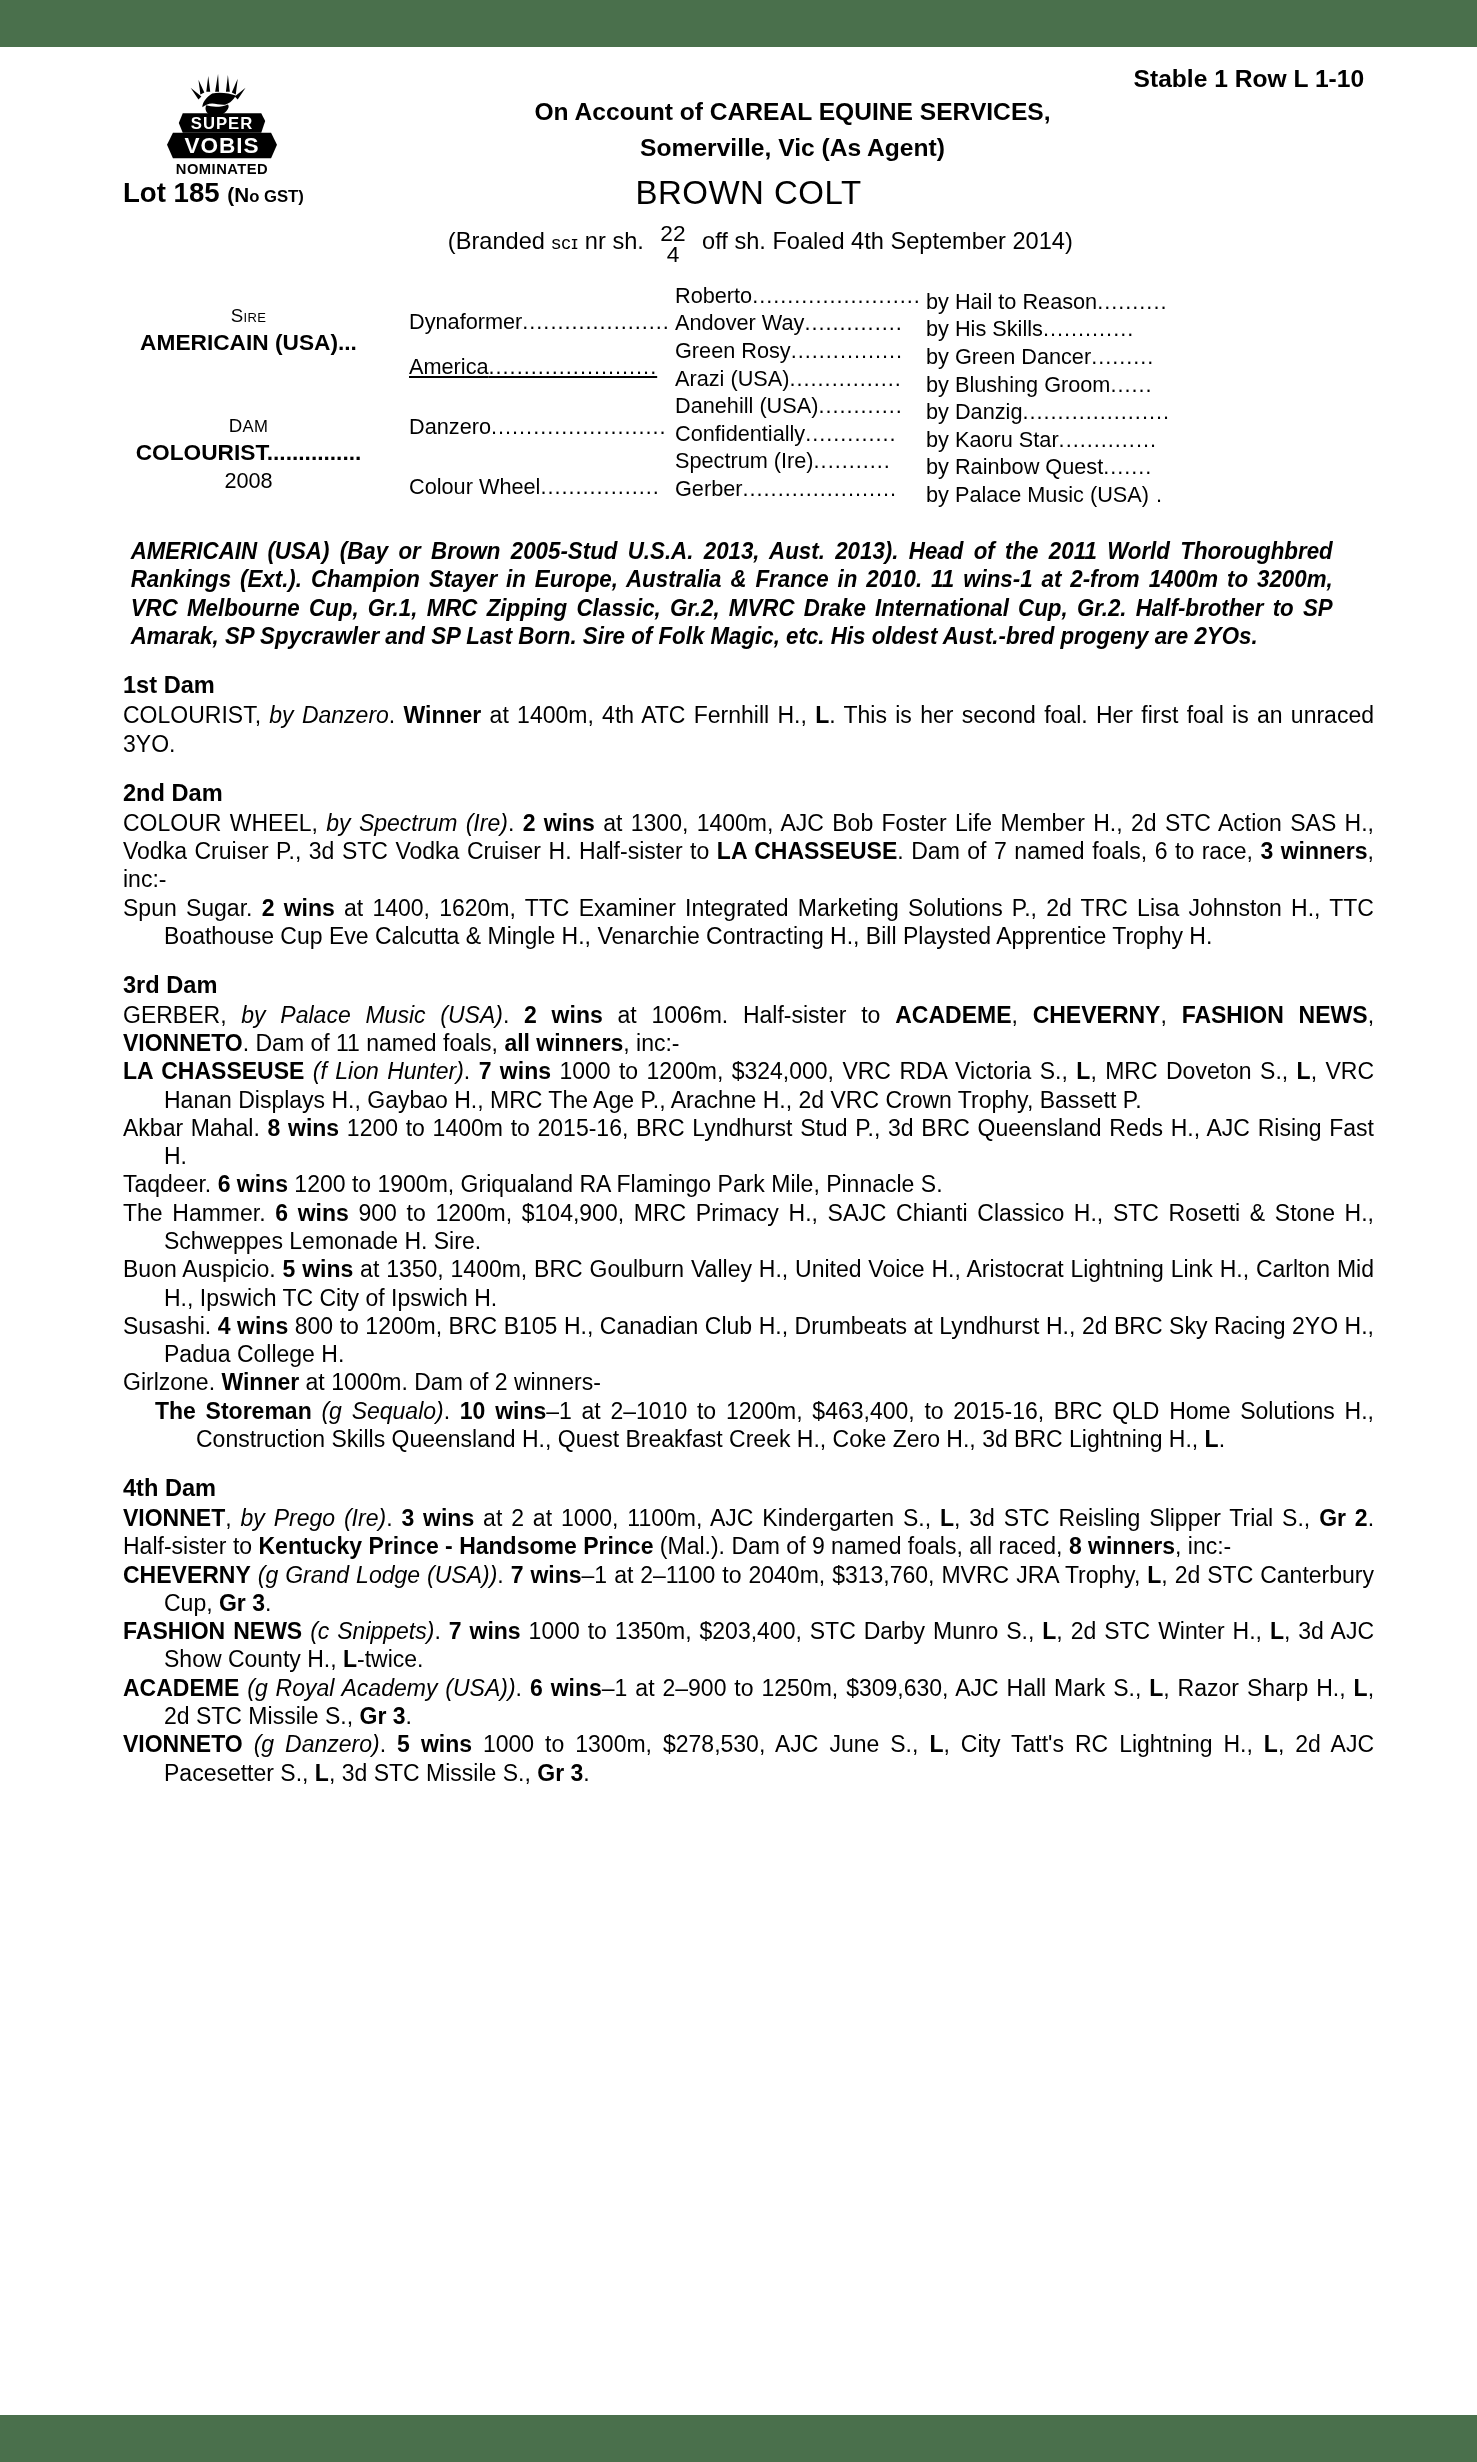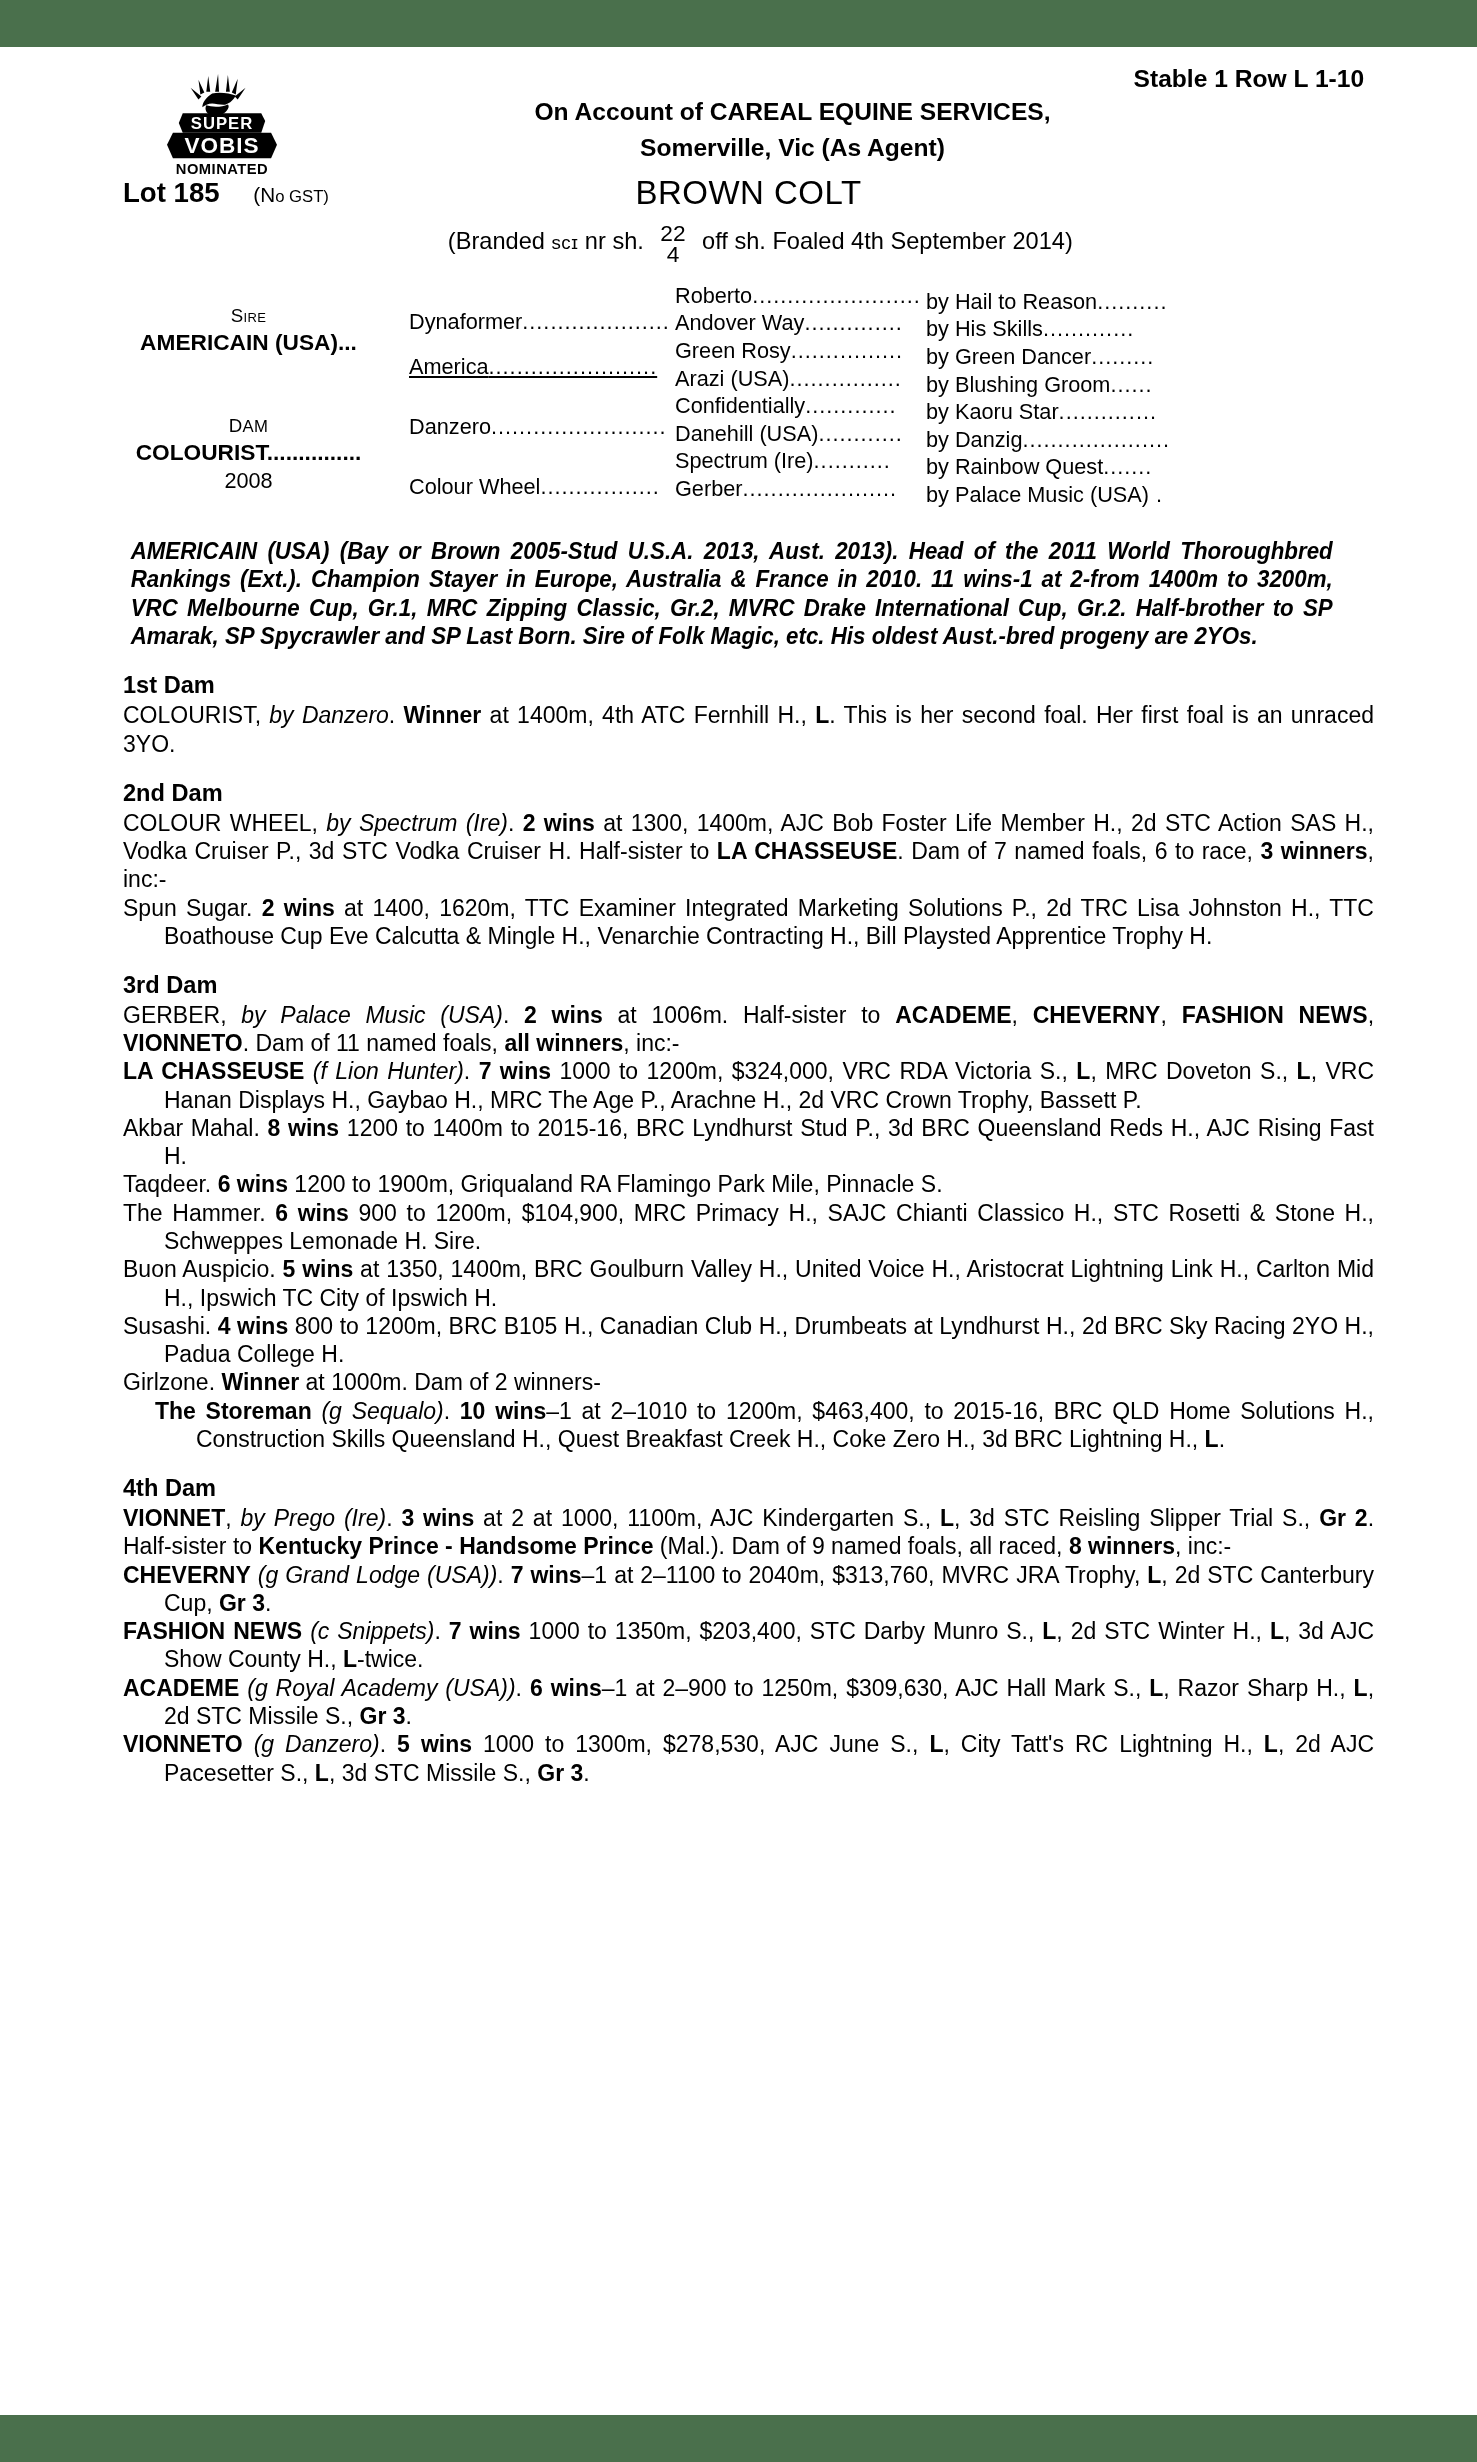--- a/index.html
+++ b/index.html
@@ -84,22 +84,21 @@
   .lot-label {
     position: absolute;
     left: 0;
     top: 0;
     font-size: 27.6px;
     font-weight: bold;
     white-space: nowrap;
   }
   .lot-label .nogst {
     font-size: 20.7px;
-    font-weight: normal;
-    margin-left: 26px;
+    font-weight: bold;
   }
   .lot-label .nogst .sc { font-size: 16.7px; }
   .colt-title {
     position: absolute;
     left: 0;
     top: -3px;
     width: 1251px;
     text-align: center;
     font-size: 33px;
     font-weight: normal;
@@ -312,22 +311,22 @@
         <div class="g2 g2b"><span>America</span><span class="dots-fill">........................</span></div>
         <div class="g2 g2c"><span>Danzero</span><span class="dots-fill">.........................</span></div>
         <div class="g2 g2d"><span>Colour Wheel</span><span class="dots-fill">.................</span></div>
       </div>
 
       <div class="ped-col3">
         <div class="r"><span class="c3a"><span>Roberto</span><span class="dots-fill">........................</span></span><span class="c3b"><span>by Hail to Reason</span><span class="dots-fill">..........</span></span></div>
         <div class="r"><span class="c3a"><span>Andover Way</span><span class="dots-fill">..............</span></span><span class="c3b"><span>by His Skills</span><span class="dots-fill">.............</span></span></div>
         <div class="r"><span class="c3a"><span>Green Rosy</span><span class="dots-fill">................</span></span><span class="c3b"><span>by Green Dancer</span><span class="dots-fill">.........</span></span></div>
         <div class="r"><span class="c3a"><span>Arazi (USA)</span><span class="dots-fill">................</span></span><span class="c3b"><span>by Blushing Groom</span><span class="dots-fill">......</span></span></div>
+        <div class="r"><span class="c3a"><span>Danehill (USA)</span><span class="dots-fill">............</span></span><span class="c3b"><span>by Danzig</span><span class="dots-fill">.....................</span></span></div>
         <div class="r"><span class="c3a"><span>Confidentially</span><span class="dots-fill">.............</span></span><span class="c3b"><span>by Kaoru Star</span><span class="dots-fill">..............</span></span></div>
-        <div class="r"><span class="c3a"><span>Danehill (USA)</span><span class="dots-fill">............</span></span><span class="c3b"><span>by Danzig</span><span class="dots-fill">.....................</span></span></div>
         <div class="r"><span class="c3a"><span>Spectrum (Ire)</span><span class="dots-fill">...........</span></span><span class="c3b"><span>by Rainbow Quest</span><span class="dots-fill">.......</span></span></div>
         <div class="r"><span class="c3a"><span>Gerber</span><span class="dots-fill">......................</span></span><span class="c3b"><span>by Palace Music (USA)</span><span class="dots-fill"> .</span></span></div>
       </div>
     </div>
 
     <div class="sire-para">AMERICAIN (USA) (Bay or Brown 2005-Stud U.S.A. 2013, Aust. 2013). Head of the 2011 World Thoroughbred Rankings (Ext.). Champion Stayer in Europe, Australia &amp; France in 2010. 11 wins-1 at 2-from 1400m to 3200m, VRC Melbourne Cup, Gr.1, MRC Zipping Classic, Gr.2, MVRC Drake International Cup, Gr.2. Half-brother to SP Amarak, SP Spycrawler and SP Last Born. Sire of Folk Magic, etc. His oldest Aust.-bred progeny are 2YOs.</div>
 
     <div id="dam-sections">
         <div class="dam-head">1st Dam</div>
         <div class="p ind0"><span>COLOURIST, </span><span class="i">by Danzero</span><span>. </span><span class="b">Winner</span><span> at 1400m, 4th ATC Fernhill H., </span><span class="b">L</span><span>. This is her second foal. Her first foal is an unraced 3YO.</span></div>

